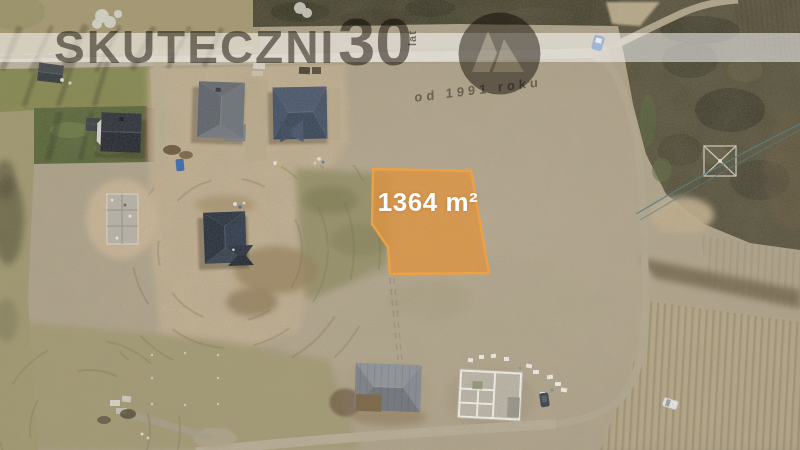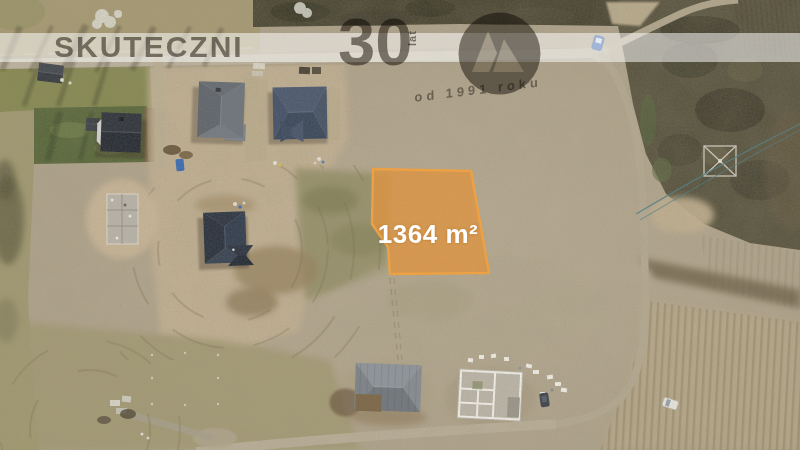--- a/index.html
+++ b/index.html
@@ -2,32 +2,32 @@
 <html style="--plot-fill: #e7953a; --plot-border: #f8a43d; --plot-text: #ffffff; --watermark-band: #ffffff; --watermark-ink: #3a3228; --wire-teal: #4e7e85;"><head>
 <meta charset="utf-8">
 <style>
   html,body{margin:0;padding:0;background:#222;}
   .stage{position:relative;width:800px;height:450px;overflow:hidden;
          background:#b0a38c;font-family:"Liberation Sans",sans-serif;}
   .stage svg.scene{position:absolute;inset:0;display:block;}
 
   
   .plot-label{position:absolute;left:357px;top:189px;width:142px;text-align:center;
-              color:var(--plot-text,#fff);pointer-events:none;margin-top:32px;}
+              color:var(--plot-text,#fff);pointer-events:none;}
   .plot-area{font-size:26px;font-weight:bold;letter-spacing:.5px;line-height:27px;
              text-shadow:0 0 3px rgba(160,95,20,.45);}
   .plot-parcel{font-size:20px;font-weight:400;line-height:23px;opacity:.97;
                text-shadow:0 0 3px rgba(160,95,20,.4);}
 
   
   .wm-band{position:absolute;left:0;top:33px;width:800px;height:29px;
            background:rgba(255,255,255,.52);}
   .wm-ink{position:absolute;color:var(--watermark-ink,#3a3228);opacity:.6;
           mix-blend-mode:multiply;white-space:nowrap;pointer-events:none;}
-  .wm-brand{left:54px;top:24px;font-size:30px;font-weight:800;letter-spacing:2px;line-height:46px;}
+  .wm-brand{left:54px;top:24px;font-size:46px;font-weight:800;letter-spacing:2px;line-height:46px;}
   .wm-number{left:330px;top:8px;font-size:67px;font-weight:800;line-height:67px;margin-left:8px;}
   .wm-lat{left:406px;top:46px;font-size:11px;font-weight:bold;letter-spacing:1px;
           transform:rotate(-90deg);transform-origin:left top;}
   .wm-tagline{left:414px;top:82px;font-size:13px;letter-spacing:4px;
               transform:rotate(-7deg) skewX(-6deg);opacity:.5;font-weight:bold;}
   .wm-logo{position:absolute;left:458px;top:12px;width:83px;height:83px;
            mix-blend-mode:multiply;opacity:.95;}
 </style>
 </head>
 <body>

